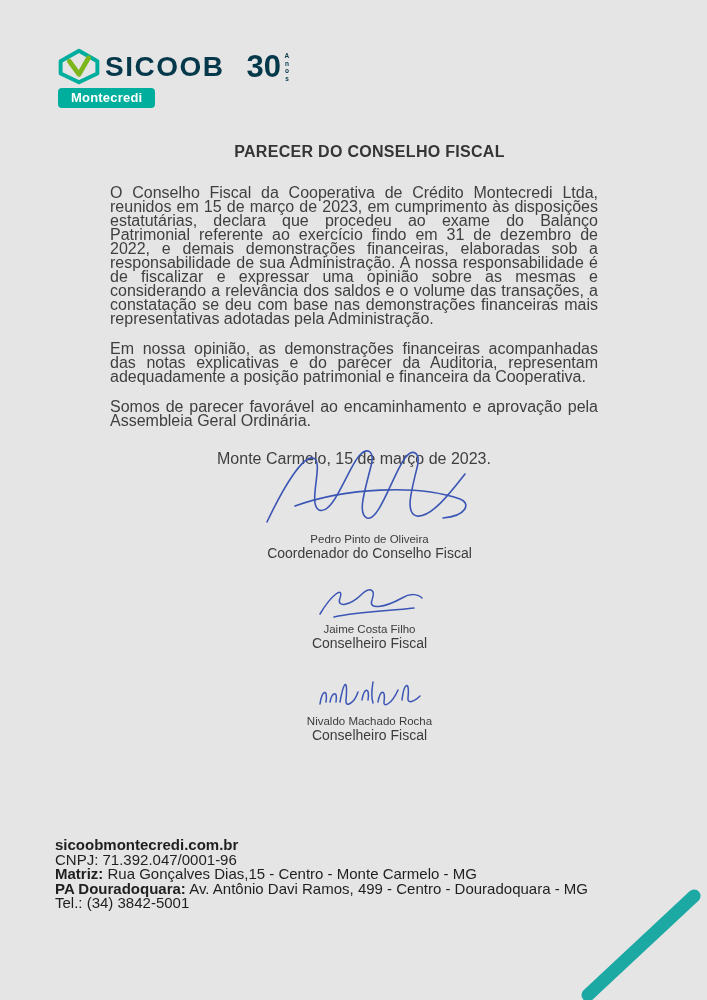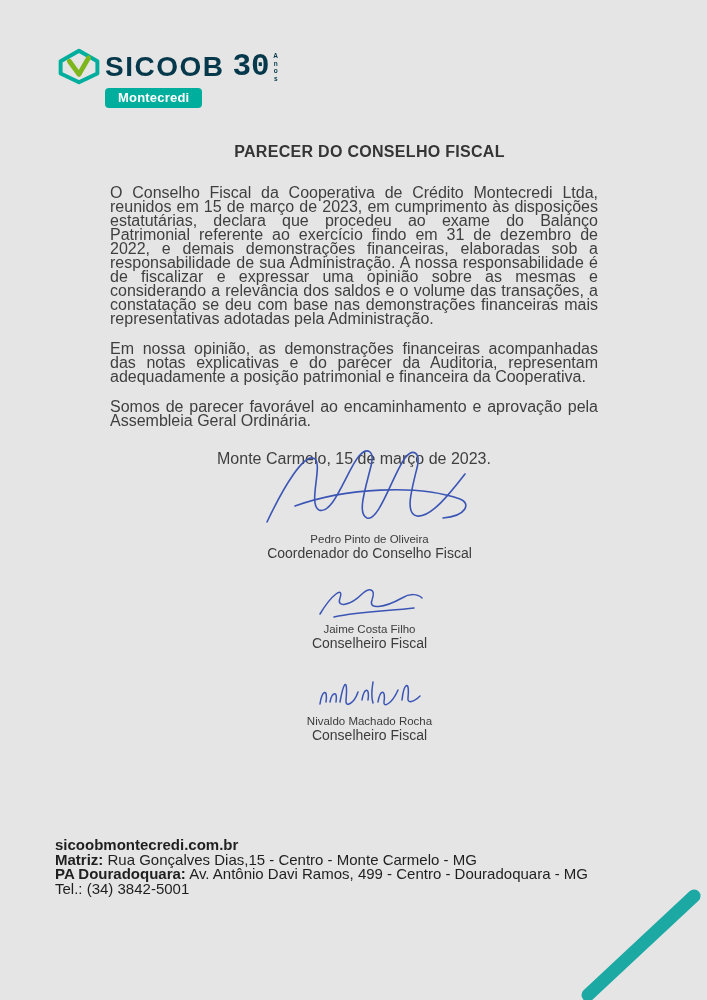--- a/index.html
+++ b/index.html
@@ -17,29 +17,29 @@
   
   .brand{position:absolute;top:48px;left:58px;}
   .logo-row{display:flex;align-items:center;}
   .logo-mark{display:block;}
   .wordmark{
     font-size:28px;font-weight:bold;color:#05384a;
     letter-spacing:1.5px;margin-left:5px;line-height:1;
   }
   .anniv-num{
     font-size:31px;font-weight:bold;color:#05384a;
-    margin-left:8px;line-height:1;font-family:Liberation Mono, monospace;
+    margin-left:22px;line-height:1;
   }
   .anniv-label{
     writing-mode:vertical-rl;text-orientation:upright;
     font-size:6.5px;font-weight:bold;color:#05384a;
     letter-spacing:0.5px;line-height:1;margin-left:2px;
   }
   .unit-pill{
-    display:inline-block;margin-left:47px;margin-top:3px;
+    display:inline-block;margin-top:3px;
     background:#00ae9d;color:#ffffff;font-weight:bold;
     font-size:13px;padding:2px 13px 3px;border-radius:4px;
     letter-spacing:0.2px;
   }
 
   
   .doc-title{
     position:absolute;top:143px;left:0;right:0;margin:0;
     text-align:center;font-size:16px;font-weight:bold;
     color:#353535;letter-spacing:0.3px;
@@ -142,20 +142,21 @@
         </g>
       </svg>
       <div class="sig-name">Nivaldo Machado Rocha</div>
       <div class="sig-role">Conselheiro Fiscal</div>
     </div>
 
   </div>
 
   <div class="footer">
     <div class="bold">sicoobmontecredi.com.br</div>
+    <div><span>CNPJ:</span> <span>71.392.047/0001-96</span></div>
     <div><span class="bold">Matriz:</span> <span>Rua Gonçalves Dias,15 - Centro - Monte Carmelo - MG</span></div>
     <div><span class="bold">PA Douradoquara:</span> <span>Av. Antônio Davi Ramos, 499 - Centro - Douradoquara - MG</span></div>
     <div><span>Tel.:</span> <span>(34) 3842-5001</span></div>
   </div>
 
   <div class="corner-stripe"></div>
 
 </div>
 
 </body></html>

